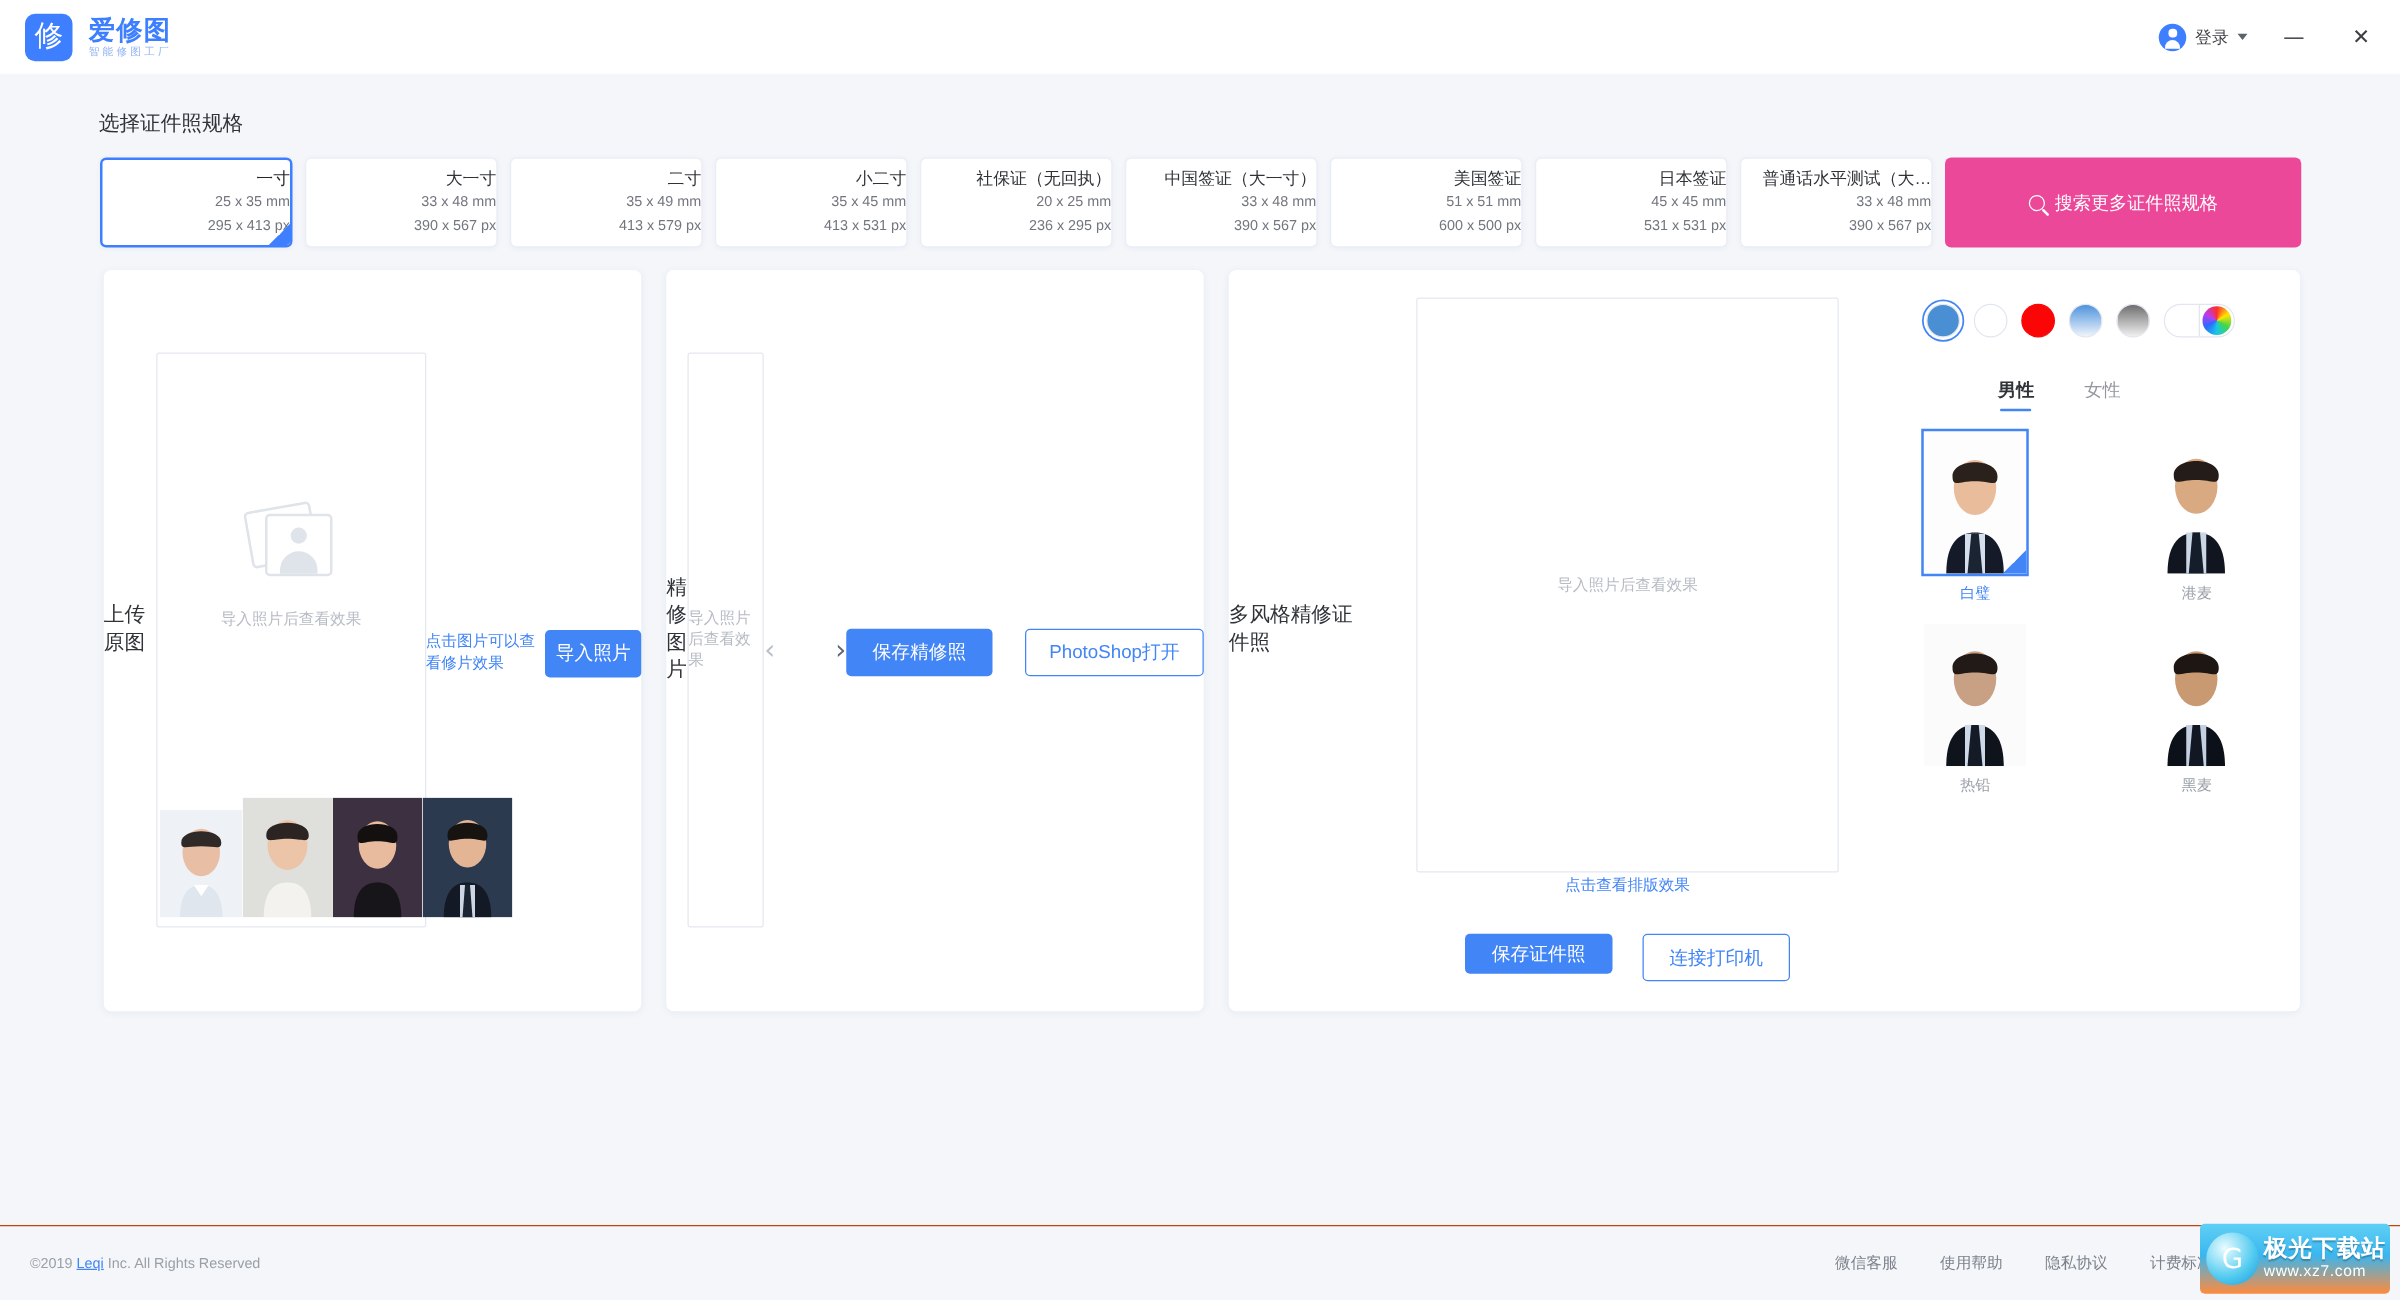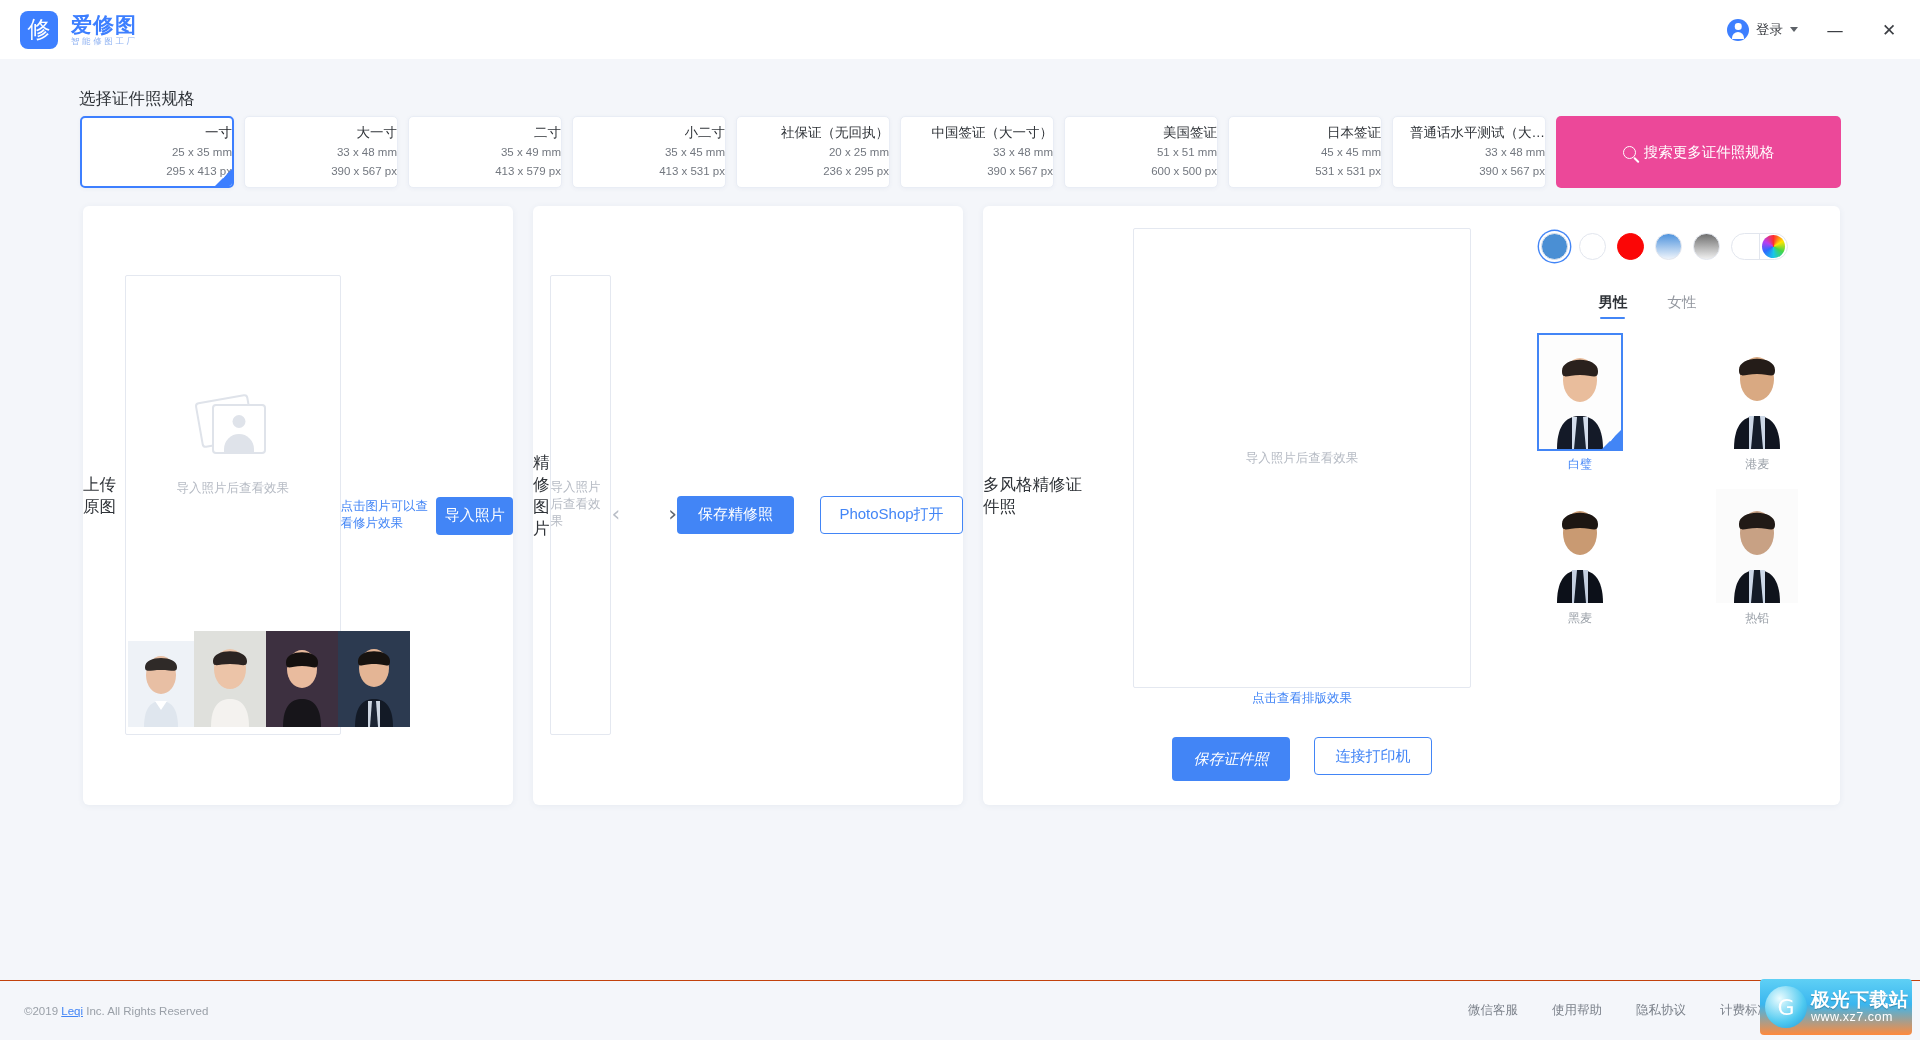--- a/index.html
+++ b/index.html
@@ -58,21 +58,21 @@
   }
   .win-btn {
     width: 34px; height: 34px; display: flex; align-items: center;
     justify-content: center; color: #3c3f44; cursor: pointer;
     font-size: 17px; font-family: "DejaVu Sans", sans-serif;
   }
   
   #spec-section { padding: 29px 0 0 0; }
   #spec-title {
     font-size: 16.5px; color: #2f3338; font-weight: 400;
-    margin-left: 79px; margin-bottom: 6px;
+    margin-left: 79px; margin-bottom: 16px;
   }
   #spec-row {
     display: flex; gap: 10px; padding: 0 79px 0 80px; align-items: stretch;
   }
   .spec-card {
     width: 154px; height: 72px; background: #fff;
     border: 1px solid #e9edf5; border-radius: 5px;
     box-shadow: 0 1px 4px rgba(60,80,130,.05);
     display: flex; flex-direction: column; align-items: flex-end;
     justify-content: center; gap: 3px; cursor: pointer; position: relative;
@@ -200,21 +200,21 @@
   #photoshop-btn { width: 143px; height: 38px; }
   
   #styles-body { display: flex; gap: 0; width: 100%; padding: 0 24px; }
   #styles-left {
     width: 363px; display: flex; flex-direction: column; align-items: center;
   }
   #styles-link {
     font-size: 12.5px; color: #4285f6; margin-top: 2px; cursor: pointer;
   }
   #styles-actions { display: flex; gap: 24px; margin-top: 30px; }
-  #save-id-btn { width: 118px; height: 44px; font-style: italic; }
+  #save-id-btn { width: 118px; height: 32px; }
   #connect-printer-btn { width: 118px; height: 38px; }
   #styles-right { flex: 1; padding-left: 20px; }
   #swatch-row {
     display: flex; align-items: center; gap: 11px; margin-top: 5px;
     padding-left: 38px;
   }
   .swatch {
     width: 27px; height: 27px; border-radius: 50%; cursor: pointer;
     position: relative; border: 1px solid #e2e6ee;
   }
@@ -519,45 +519,45 @@
                 <path d="M33 81h16v33H33z" fill="#ccd7e6"></path>
                 <path d="M38 81h6l3 33h-12z" fill="#151d2a"></path>
               </svg>
             </div>
             <div class="style-label">港麦</div>
           </div>
 
           <div class="style-cell">
             <div class="style-thumb">
               <svg class="portrait" viewBox="0 0 82 114" preserveAspectRatio="none">
+                <rect width="82" height="114" fill="#fbfbfb"></rect>
+                <ellipse cx="41" cy="44" rx="17" ry="22" fill="#c8a184"></ellipse>
+                <path d="M23 35c0-15 36-15 36 0 0 9-5 4-18 4s-18 5-18-4z" fill="#211a16"></path>
+                <path d="M18 114c0-26 11-33 23-33s23 7 23 33z" fill="#0f131c"></path>
+                <path d="M33 81h16v33H33z" fill="#cdd8e8"></path>
+                <path d="M38 81h6l3 33h-12z" fill="#141b27"></path>
+              </svg>
+            </div>
+            <div class="style-label">热铅</div>
+          </div>
+
+          <div class="style-cell">
+            <div class="style-thumb">
+              <svg class="portrait" viewBox="0 0 82 114" preserveAspectRatio="none">
                 <rect width="82" height="114" fill="#ffffff"></rect>
                 <ellipse cx="41" cy="44" rx="17" ry="22" fill="#c99a72"></ellipse>
                 <path d="M23 35c0-15 36-15 36 0 0 9-5 4-18 4s-18 5-18-4z" fill="#1d1612"></path>
                 <path d="M18 114c0-26 11-33 23-33s23 7 23 33z" fill="#0c1019"></path>
                 <path d="M33 81h16v33H33z" fill="#c4cfe0"></path>
                 <path d="M38 81h6l3 33h-12z" fill="#111824"></path>
               </svg>
             </div>
             <div class="style-label">黑麦</div>
           </div>
 
-          <div class="style-cell">
-            <div class="style-thumb">
-              <svg class="portrait" viewBox="0 0 82 114" preserveAspectRatio="none">
-                <rect width="82" height="114" fill="#fbfbfb"></rect>
-                <ellipse cx="41" cy="44" rx="17" ry="22" fill="#c8a184"></ellipse>
-                <path d="M23 35c0-15 36-15 36 0 0 9-5 4-18 4s-18 5-18-4z" fill="#211a16"></path>
-                <path d="M18 114c0-26 11-33 23-33s23 7 23 33z" fill="#0f131c"></path>
-                <path d="M33 81h16v33H33z" fill="#cdd8e8"></path>
-                <path d="M38 81h6l3 33h-12z" fill="#141b27"></path>
-              </svg>
-            </div>
-            <div class="style-label">热铅</div>
-          </div>
-
         </div>
       </div>
     </div>
   </div>
 </div>
 
 <div id="footer">
   <div id="copyright"><span>©2019 </span><a href="#">Leqi</a><span> Inc. All Rights Reserved</span></div>
   <div id="footer-links">
     <span class="footer-link">微信客服</span>

